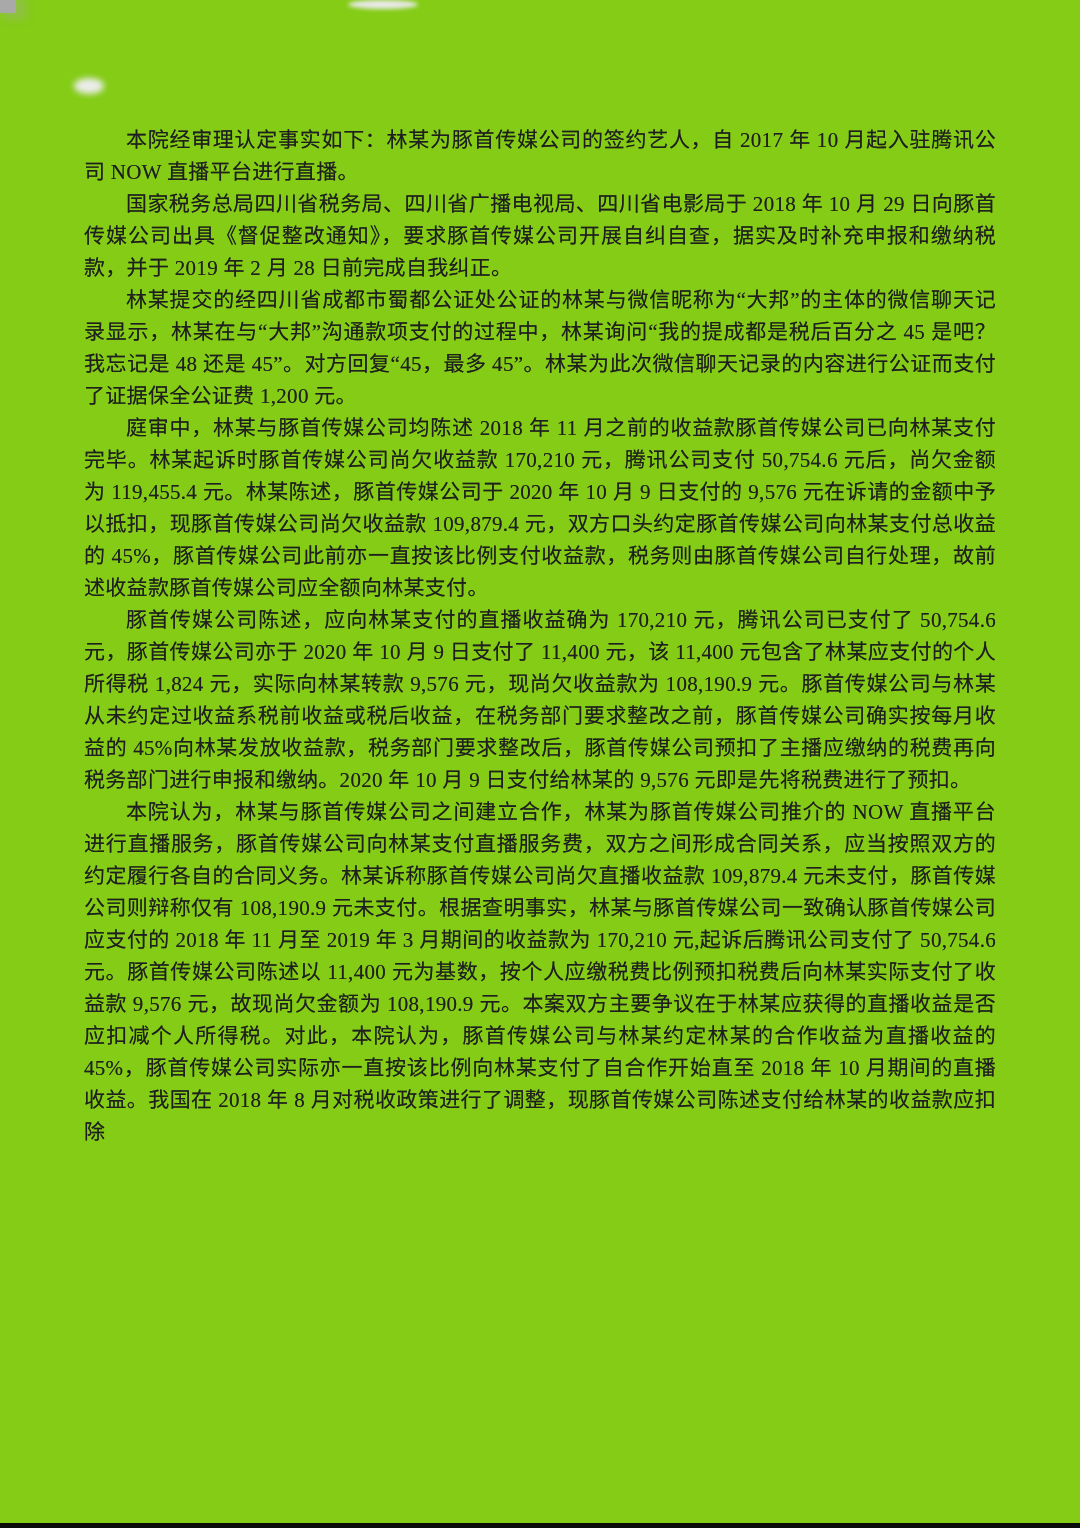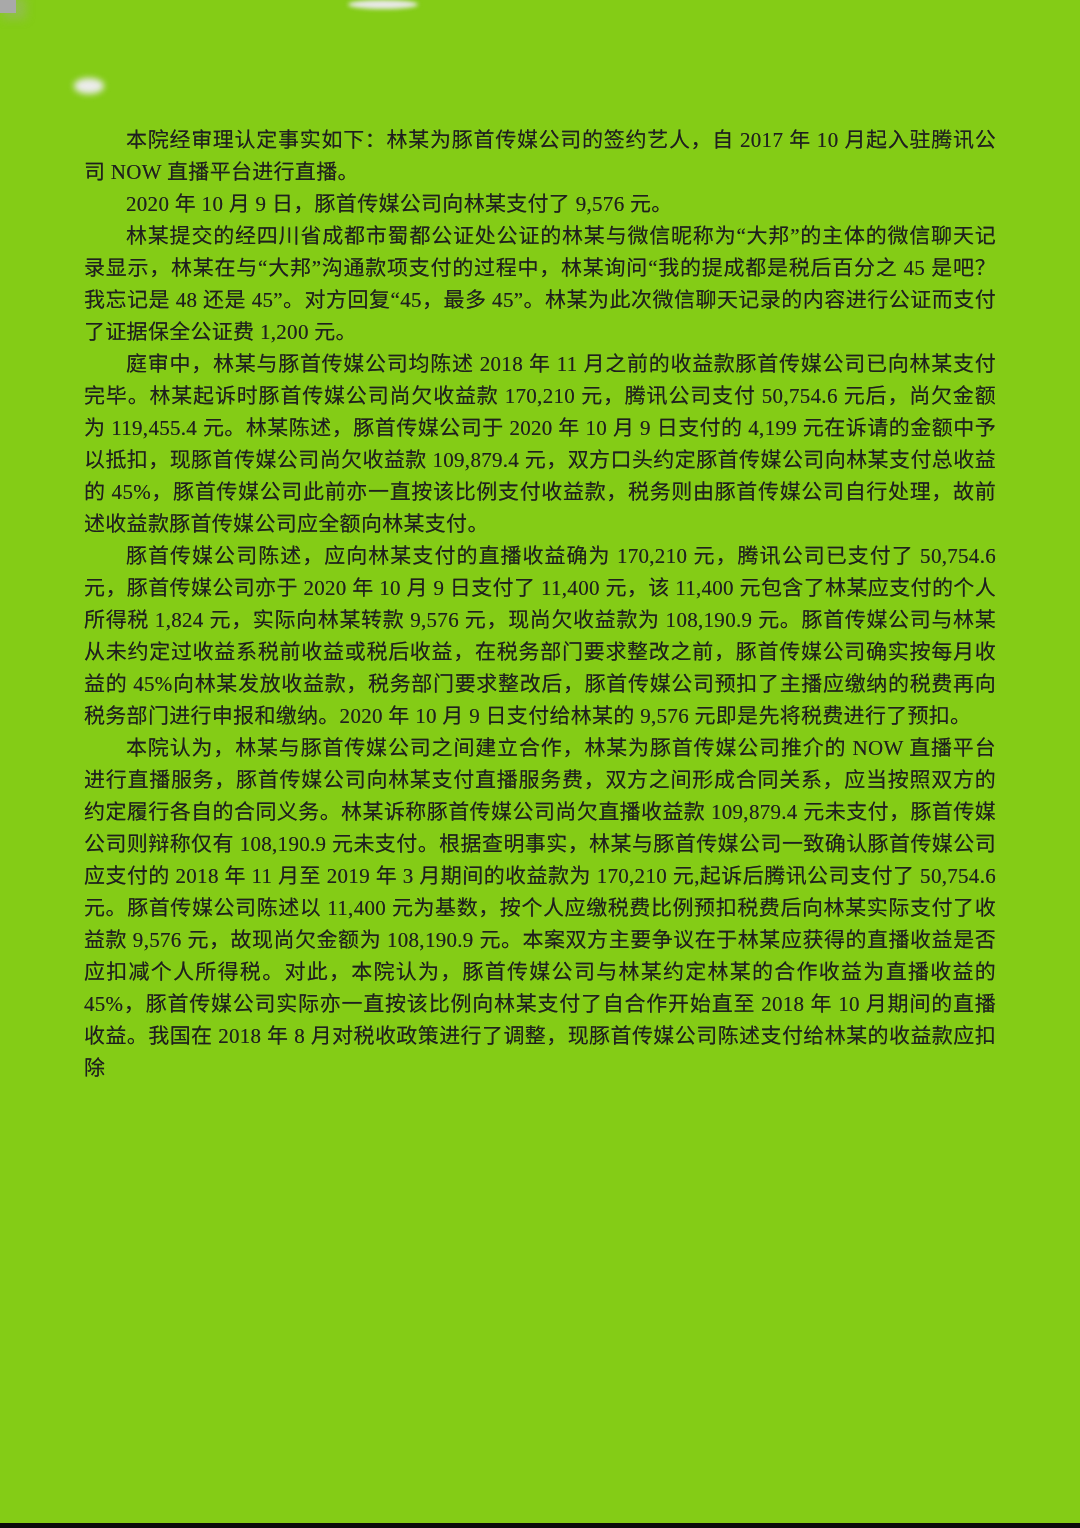--- a/index.html
+++ b/index.html
@@ -77,22 +77,22 @@
 <body>
 
 <div class="page">
 
   <div class="artifact artifact-corner"></div>
   <div class="artifact artifact-smudge-top"></div>
   <div class="artifact artifact-smudge-left"></div>
 
   <main class="content">
     <p class="para">本院经审理认定事实如下：林某为豚首传媒公司的签约艺人，自 2017 年 10 月起入驻腾讯公司 NOW 直播平台进行直播。</p>
-    <p class="para">2020 年 10 月 9 日，豚首传媒公司向林某支付了 9,576 元。</p>
+    <p class="para">国家税务总局四川省税务局、四川省广播电视局、四川省电影局于 2018 年 10 月 29 日向豚首传媒公司出具《督促整改通知》，要求豚首传媒公司开展自纠自查，据实及时补充申报和缴纳税款，并于 2019 年 2 月 28 日前完成自我纠正。</p>
     <p class="para">林某提交的经四川省成都市蜀都公证处公证的林某与微信昵称为“大邦”的主体的微信聊天记录显示，林某在与“大邦”沟通款项支付的过程中，林某询问“我的提成都是税后百分之 45 是吧？我忘记是 48 还是 45”。对方回复“45，最多 45”。林某为此次微信聊天记录的内容进行公证而支付了证据保全公证费 1,200 元。</p>
-    <p class="para">庭审中，林某与豚首传媒公司均陈述 2018 年 11 月之前的收益款豚首传媒公司已向林某支付完毕。林某起诉时豚首传媒公司尚欠收益款 170,210 元，腾讯公司支付 50,754.6 元后，尚欠金额为 119,455.4 元。林某陈述，豚首传媒公司于 2020 年 10 月 9 日支付的 4,199 元在诉请的金额中予以抵扣，现豚首传媒公司尚欠收益款 109,879.4 元，双方口头约定豚首传媒公司向林某支付总收益的 45%，豚首传媒公司此前亦一直按该比例支付收益款，税务则由豚首传媒公司自行处理，故前述收益款豚首传媒公司应全额向林某支付。</p>
+    <p class="para">庭审中，林某与豚首传媒公司均陈述 2018 年 11 月之前的收益款豚首传媒公司已向林某支付完毕。林某起诉时豚首传媒公司尚欠收益款 170,210 元，腾讯公司支付 50,754.6 元后，尚欠金额为 119,455.4 元。林某陈述，豚首传媒公司于 2020 年 10 月 9 日支付的 9,576 元在诉请的金额中予以抵扣，现豚首传媒公司尚欠收益款 109,879.4 元，双方口头约定豚首传媒公司向林某支付总收益的 45%，豚首传媒公司此前亦一直按该比例支付收益款，税务则由豚首传媒公司自行处理，故前述收益款豚首传媒公司应全额向林某支付。</p>
     <p class="para">豚首传媒公司陈述，应向林某支付的直播收益确为 170,210 元，腾讯公司已支付了 50,754.6 元，豚首传媒公司亦于 2020 年 10 月 9 日支付了 11,400 元，该 11,400 元包含了林某应支付的个人所得税 1,824 元，实际向林某转款 9,576 元，现尚欠收益款为 108,190.9 元。豚首传媒公司与林某从未约定过收益系税前收益或税后收益，在税务部门要求整改之前，豚首传媒公司确实按每月收益的 45%向林某发放收益款，税务部门要求整改后，豚首传媒公司预扣了主播应缴纳的税费再向税务部门进行申报和缴纳。2020 年 10 月 9 日支付给林某的 9,576 元即是先将税费进行了预扣。</p>
     <p class="para">本院认为，林某与豚首传媒公司之间建立合作，林某为豚首传媒公司推介的 NOW 直播平台进行直播服务，豚首传媒公司向林某支付直播服务费，双方之间形成合同关系，应当按照双方的约定履行各自的合同义务。林某诉称豚首传媒公司尚欠直播收益款 109,879.4 元未支付，豚首传媒公司则辩称仅有 108,190.9 元未支付。根据查明事实，林某与豚首传媒公司一致确认豚首传媒公司应支付的 2018 年 11 月至 2019 年 3 月期间的收益款为 170,210 元,起诉后腾讯公司支付了 50,754.6 元。豚首传媒公司陈述以 11,400 元为基数，按个人应缴税费比例预扣税费后向林某实际支付了收益款 9,576 元，故现尚欠金额为 108,190.9 元。本案双方主要争议在于林某应获得的直播收益是否应扣减个人所得税。对此，本院认为，豚首传媒公司与林某约定林某的合作收益为直播收益的 45%，豚首传媒公司实际亦一直按该比例向林某支付了自合作开始直至 2018 年 10 月期间的直播收益。我国在 2018 年 8 月对税收政策进行了调整，现豚首传媒公司陈述支付给林某的收益款应扣除</p>
   </main>
 
   <div class="bottom-edge"></div>
 
 </div>
 
 </body></html>

